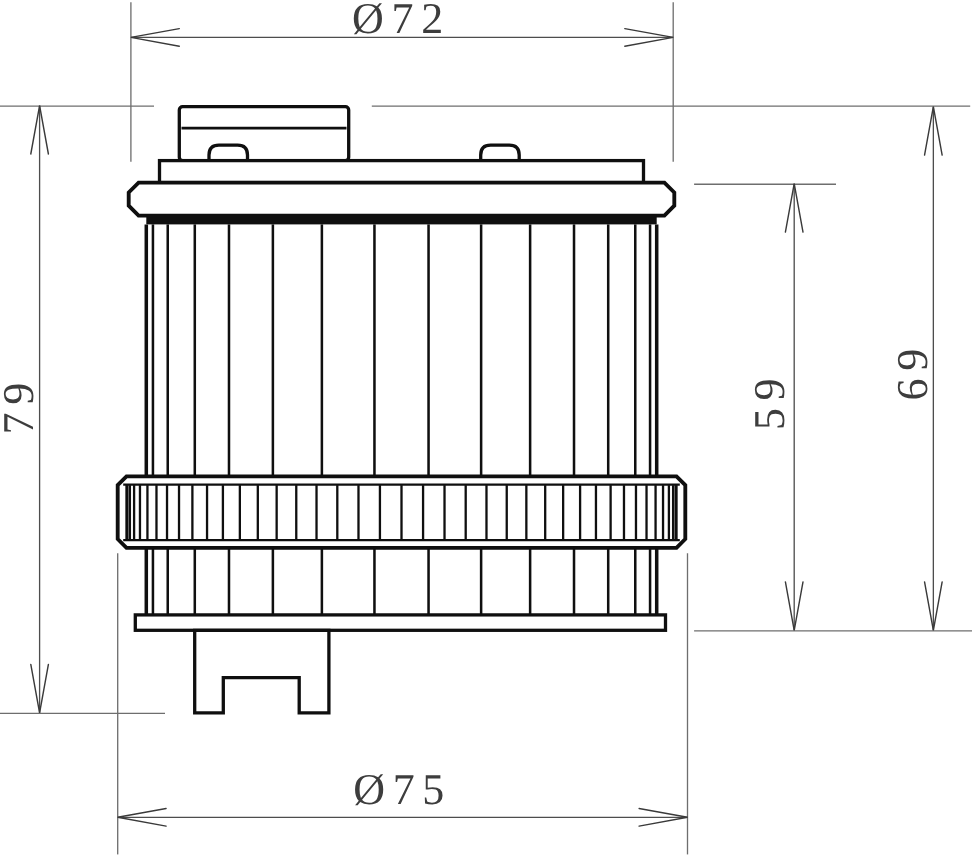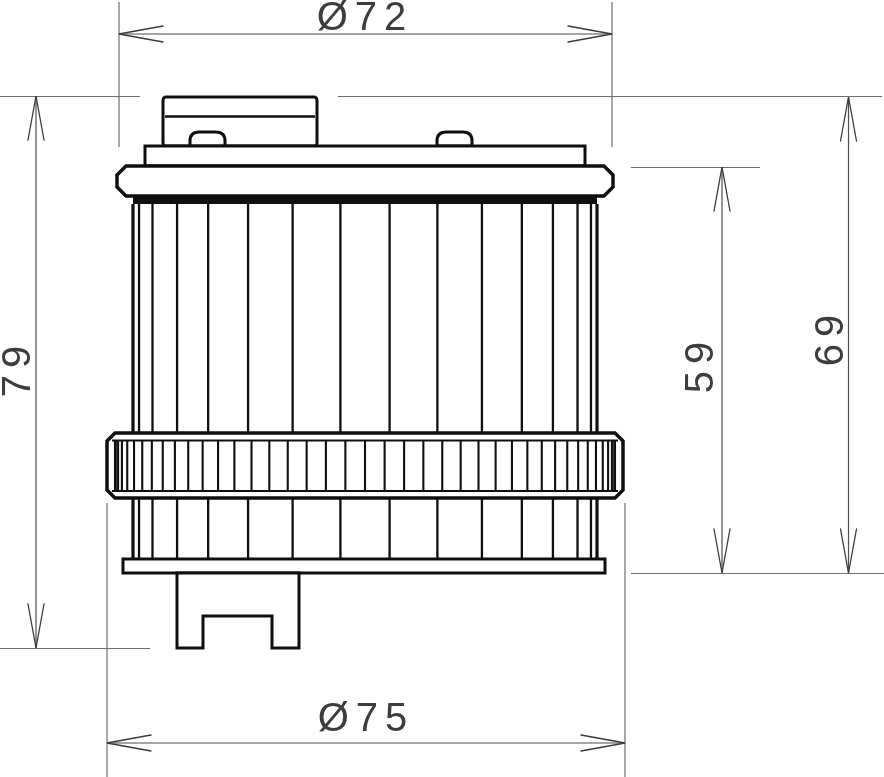--- a/index.html
+++ b/index.html
@@ -1,17 +1,17 @@
 <!DOCTYPE html>
 <html><head>
 <meta charset="utf-8">
 <style>
   html,body{margin:0;padding:0;background:#ffffff;}
   .stage{position:relative;width:884px;height:777px;background:#ffffff;overflow:hidden;
-         font-family:Liberation Sans, sans-serif;}
+         font-family:Liberation Serif, serif;}
   svg{position:absolute;left:0;top:0;}
   .ext{stroke:#6e6e6e;stroke-width:1.2;fill:none;}
   .dim{stroke:#4d4d4d;stroke-width:1.2;fill:none;}
   .arrow{stroke:#3a3a3a;stroke-width:1.3;fill:none;stroke-linejoin:miter;stroke-linecap:round;}
   .obj{stroke:#0f0f0f;fill:#ffffff;}
   .t3{stroke-width:3;}
   .t35{stroke-width:3.5;}
   .thin{stroke:#0f0f0f;fill:none;stroke-width:2.5;}
   .lbl{fill:#3d3d3d;font-size:40px;letter-spacing:7px;font-weight:normal;}
 </style>

